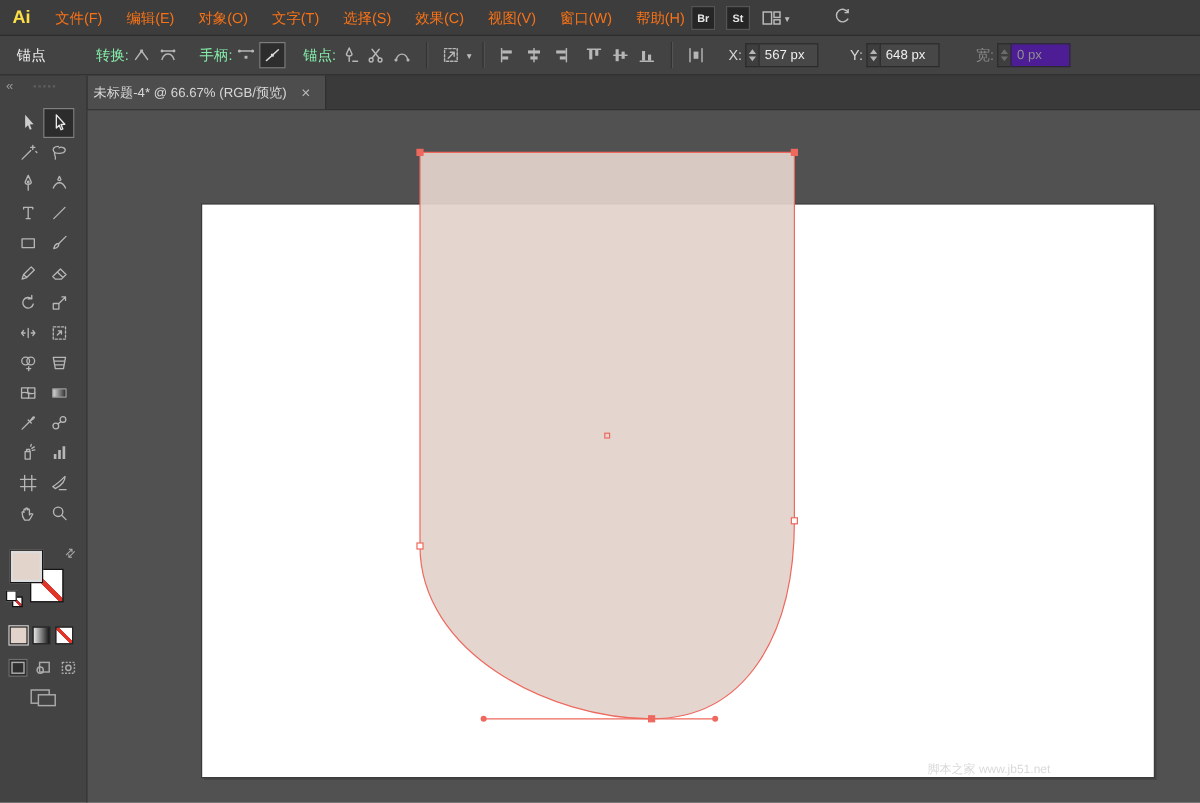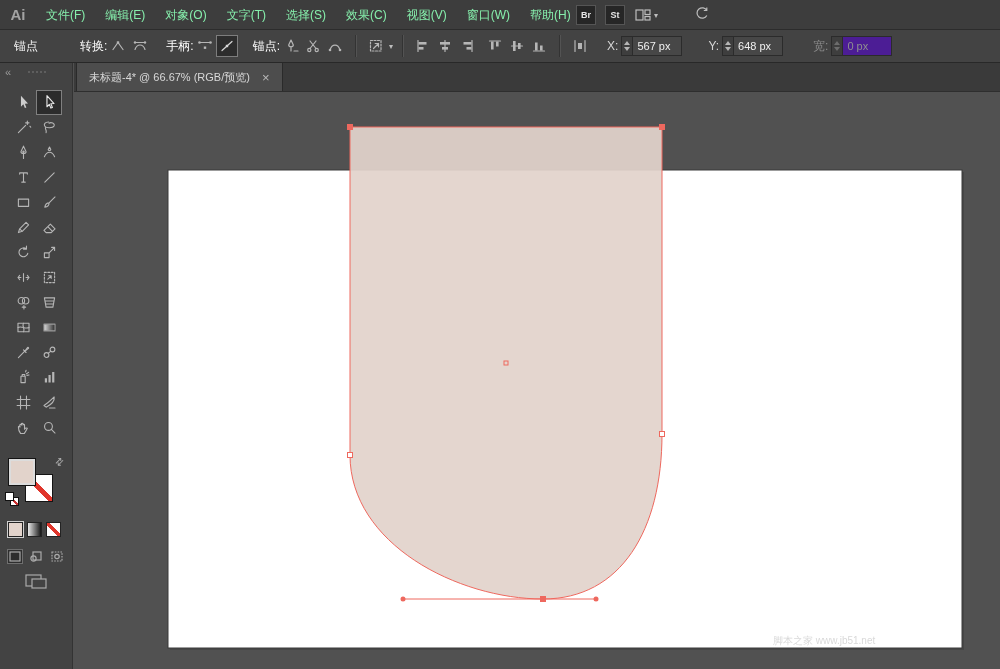--- a/index.html
+++ b/index.html
@@ -5,52 +5,52 @@
   *{margin:0;padding:0;box-sizing:border-box}
   html,body{width:1000px;height:669px;overflow:hidden}
   #app{position:relative;width:1000px;height:669px;background:#515151;
        font-family:"Liberation Sans","DejaVu Sans",sans-serif;color:#d6d6d6;overflow:hidden}
 
   
   .menubar{position:absolute;left:0;top:0;width:100%;height:30px;background:#3d3d3d;
            border-bottom:1px solid #2c2c2c;display:flex;align-items:center}
   .ai-logo{width:36px;height:30px;display:flex;align-items:center;justify-content:center;
            font-weight:bold;font-size:15px}
-  .menu-item{font-size:12px;color:#86efac;padding:0 10px;height:30px;line-height:30px;cursor:default;white-space:nowrap}
+  .menu-item{font-size:12px;color:#f97316;padding:0 10px;height:30px;line-height:30px;cursor:default;white-space:nowrap}
   .mb-right{position:absolute;left:576px;top:0;height:30px;display:flex;align-items:center;gap:9px}
   .sq-btn{width:20px;height:20px;background:#262626;border:1px solid #555;color:#e6e6e6;
           font-size:9px;font-weight:bold;display:flex;align-items:center;justify-content:center}
   .mb-icon svg{width:18px;height:16px;stroke:#bdbdbd;fill:none;stroke-width:1.2}
   .caret{font-size:8px;color:#bdbdbd;margin-left:2px}
 
   
   .controlbar{position:absolute;left:0;top:30px;width:100%;height:33px;background:#434343;
               border-bottom:1px solid #282828;display:flex;align-items:center;font-size:12px}
   .cb-title{margin-left:14px;color:#f2f2f2;white-space:nowrap}
-  .cb-label{color:#ffffff;white-space:nowrap}
+  .cb-label{color:#86efac;white-space:nowrap}
   .icon-btn{width:22px;height:22px;display:flex;align-items:center;justify-content:center;border:1px solid transparent}
   .icon-btn svg{width:16px;height:16px;stroke:#b6b6b6;fill:none;stroke-width:1.2;stroke-linecap:round;stroke-linejoin:round}
   .icon-btn.pressed{background:#2d2d2d;border:1px solid #7d7d7d}
   .vsep{width:1px;height:22px;background:#333;box-shadow:1px 0 0 #535353;margin:0 9px}
   .field{display:flex;align-items:center}
   .flabel{margin-right:3px;color:#d6d6d6}
   .stepper{width:11px;height:20px;display:flex;flex-direction:column;align-items:center;justify-content:center;
            gap:2px;background:#3e3e3e;border:1px solid #2b2b2b;border-right:none}
   .stepper i{display:block;width:0;height:0;border-left:3px solid transparent;border-right:3px solid transparent}
   .stepper .up{border-bottom:4px solid #b5b5b5}
   .stepper .dn{border-top:4px solid #b5b5b5}
   .finput{width:50px;height:20px;background:#474747;border:1px solid #2b2b2b;color:#efefef;
           font-size:11px;padding:0 4px;font-family:inherit;outline:none}
   .field.dis .flabel{color:#8b8b8b}
   .field.dis .finput{color:#8f8f8f;background:#4c1d95}
   .field.dis .stepper .up{border-bottom-color:#6c6c6c}
   .field.dis .stepper .dn{border-top-color:#6c6c6c}
 
   
-  .tabbar{position:absolute;left:74px;top:63px;right:0;height:29px;background:#3a3a3a;
+  .tabbar{position:absolute;left:63px;top:63px;right:0;height:29px;background:#3a3a3a;
           border-bottom:1px solid #2e2e2e;display:flex;align-items:stretch}
   .tab{display:flex;align-items:center;background:#4d4d4d;border-left:1px solid #2a2a2a;
        border-right:1px solid #2a2a2a;padding:0 12px;margin-left:2px;font-size:11px;color:#d8d8d8;white-space:nowrap}
   .tab-close{margin-left:12px;color:#b9b9b9;font-size:13px;line-height:1}
 
   
   .toolbar{position:absolute;left:0;top:63px;width:73px;bottom:0;background:#434343;border-right:1px solid #333}
   .tb-collapse{position:absolute;top:3px;left:5px;font-size:11px;color:#9a9a9a;letter-spacing:-1px}
   .tb-grip{position:absolute;top:8px;left:28px;width:18px;border-top:2px dotted #5e5e5e}
   .tools{position:absolute;top:27px;left:10px;display:grid;grid-template-columns:26px 26px}
@@ -86,21 +86,21 @@
 
   
   .canvas{position:absolute;left:73px;top:92px;right:0;bottom:0;background:#515151}
   .canvas svg{display:block}
 </style>
 </head>
 <body>
 <div id="app">
 
 <div class="menubar">
-  <div class="ai-logo" style="color: #a3a3a3;">Ai</div>
+  <div class="ai-logo" style="color: #fde047;">Ai</div>
   <div style="display:flex">
         <span class="menu-item">文件(F)</span>
         <span class="menu-item">编辑(E)</span>
         <span class="menu-item">对象(O)</span>
         <span class="menu-item">文字(T)</span>
         <span class="menu-item">选择(S)</span>
         <span class="menu-item">效果(C)</span>
         <span class="menu-item">视图(V)</span>
         <span class="menu-item">窗口(W)</span>
         <span class="menu-item">帮助(H)</span>

